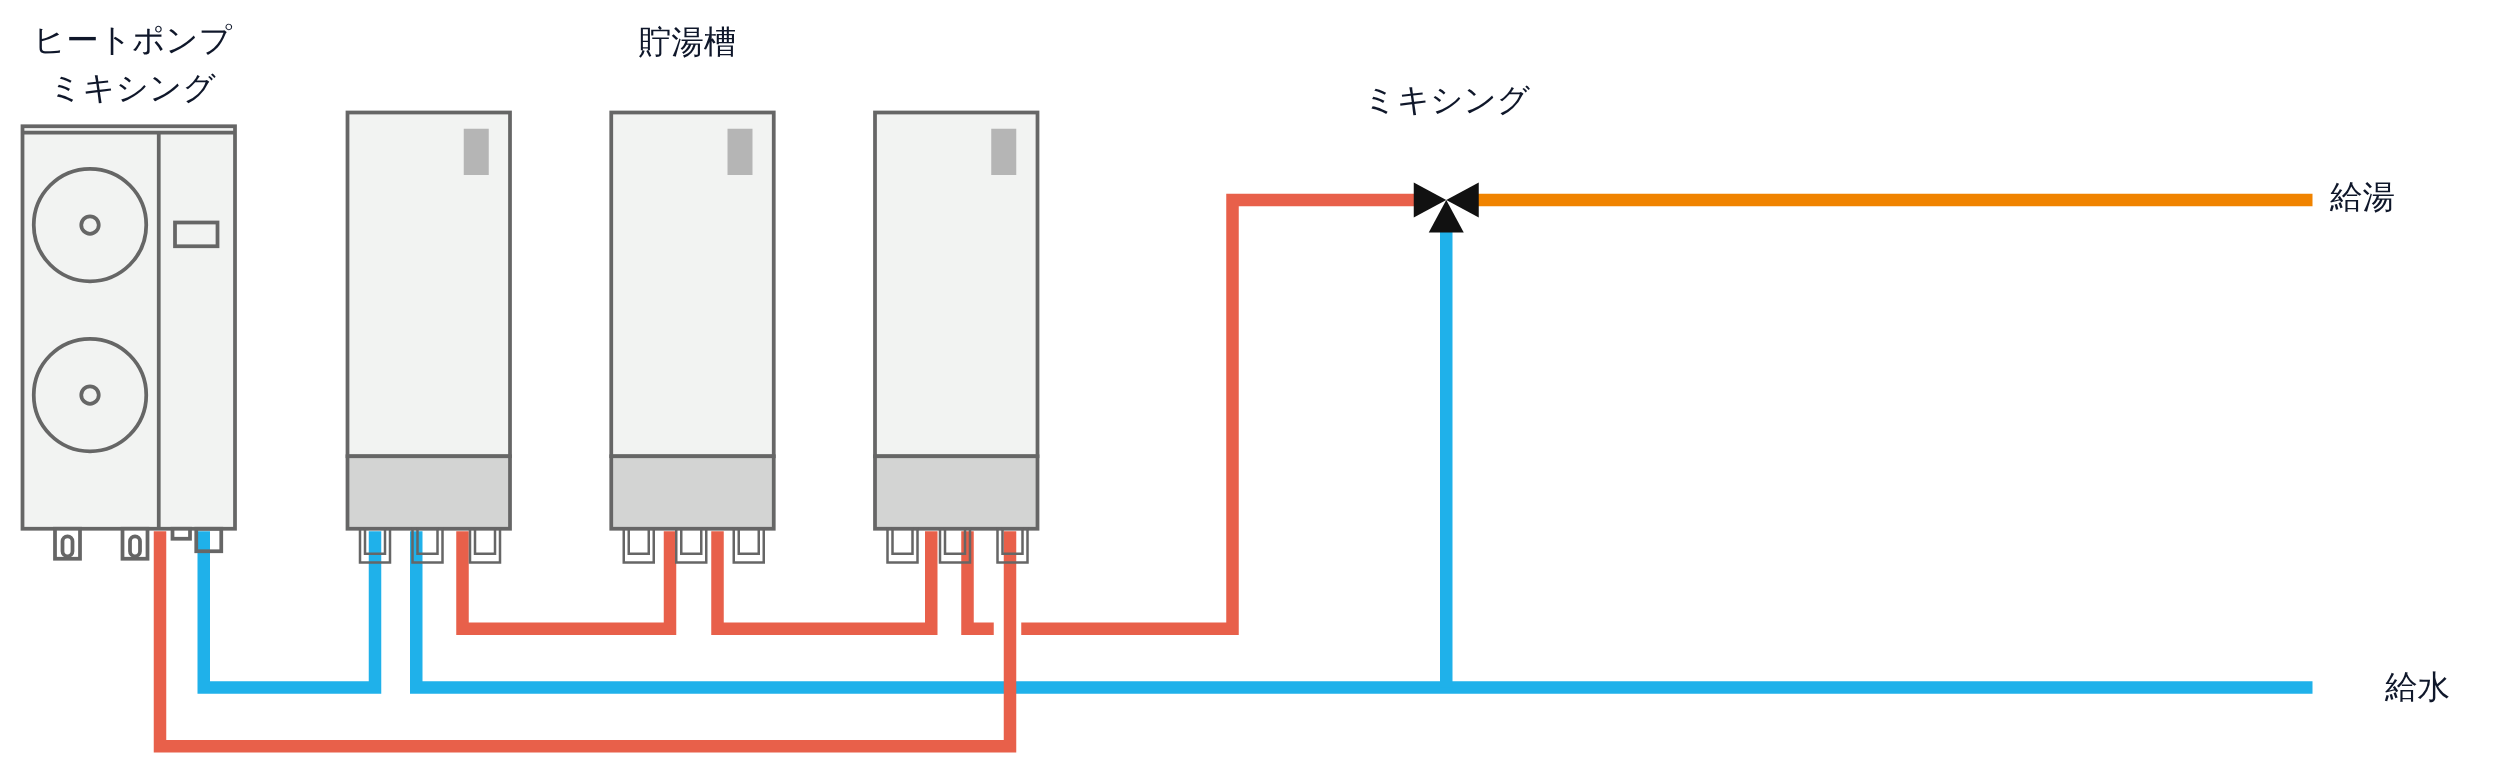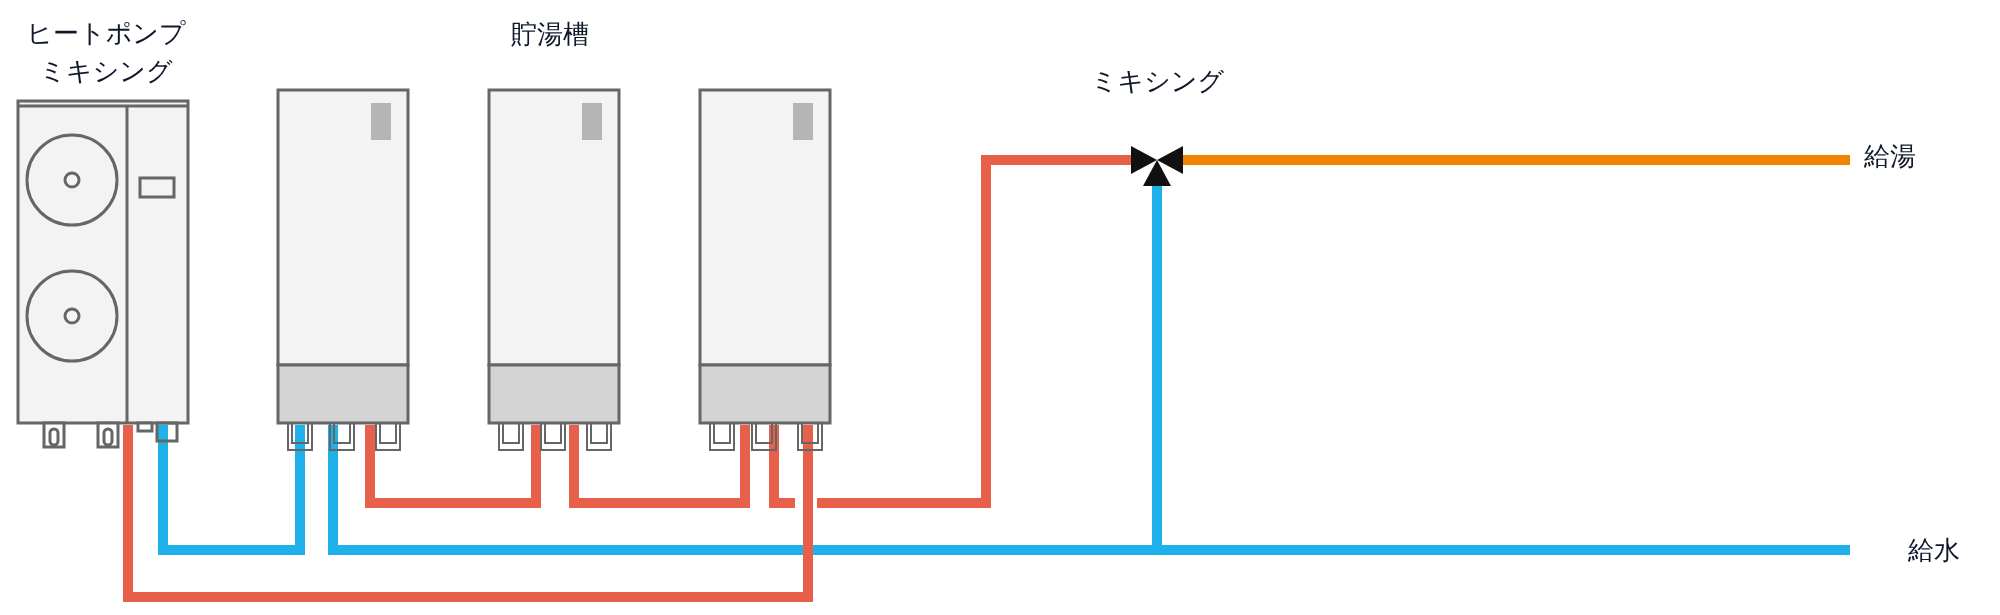--- a/index.html
+++ b/index.html
@@ -103,14 +103,14 @@
 </svg>
 
 <div class="lbl" style="left:16px;top:14px;width:180px;">
   <div>ヒートポンプ</div>
   <div>ミキシング</div>
 </div>
 <div class="lbl" style="left:480px;top:15px;width:140px;">貯湯槽</div>
 <div class="lbl" style="left:1070px;top:62px;width:175px;">
   <div>ミキシング</div>
 </div>
-<div class="lbl" style="left:1864px;top:139px;font-family:Liberation Mono, monospace;">給湯</div>
+<div class="lbl" style="left:1864px;top:139px;">給湯</div>
 <div class="lbl" style="left:1908px;top:531px;">給水</div>
 
 </body></html>

